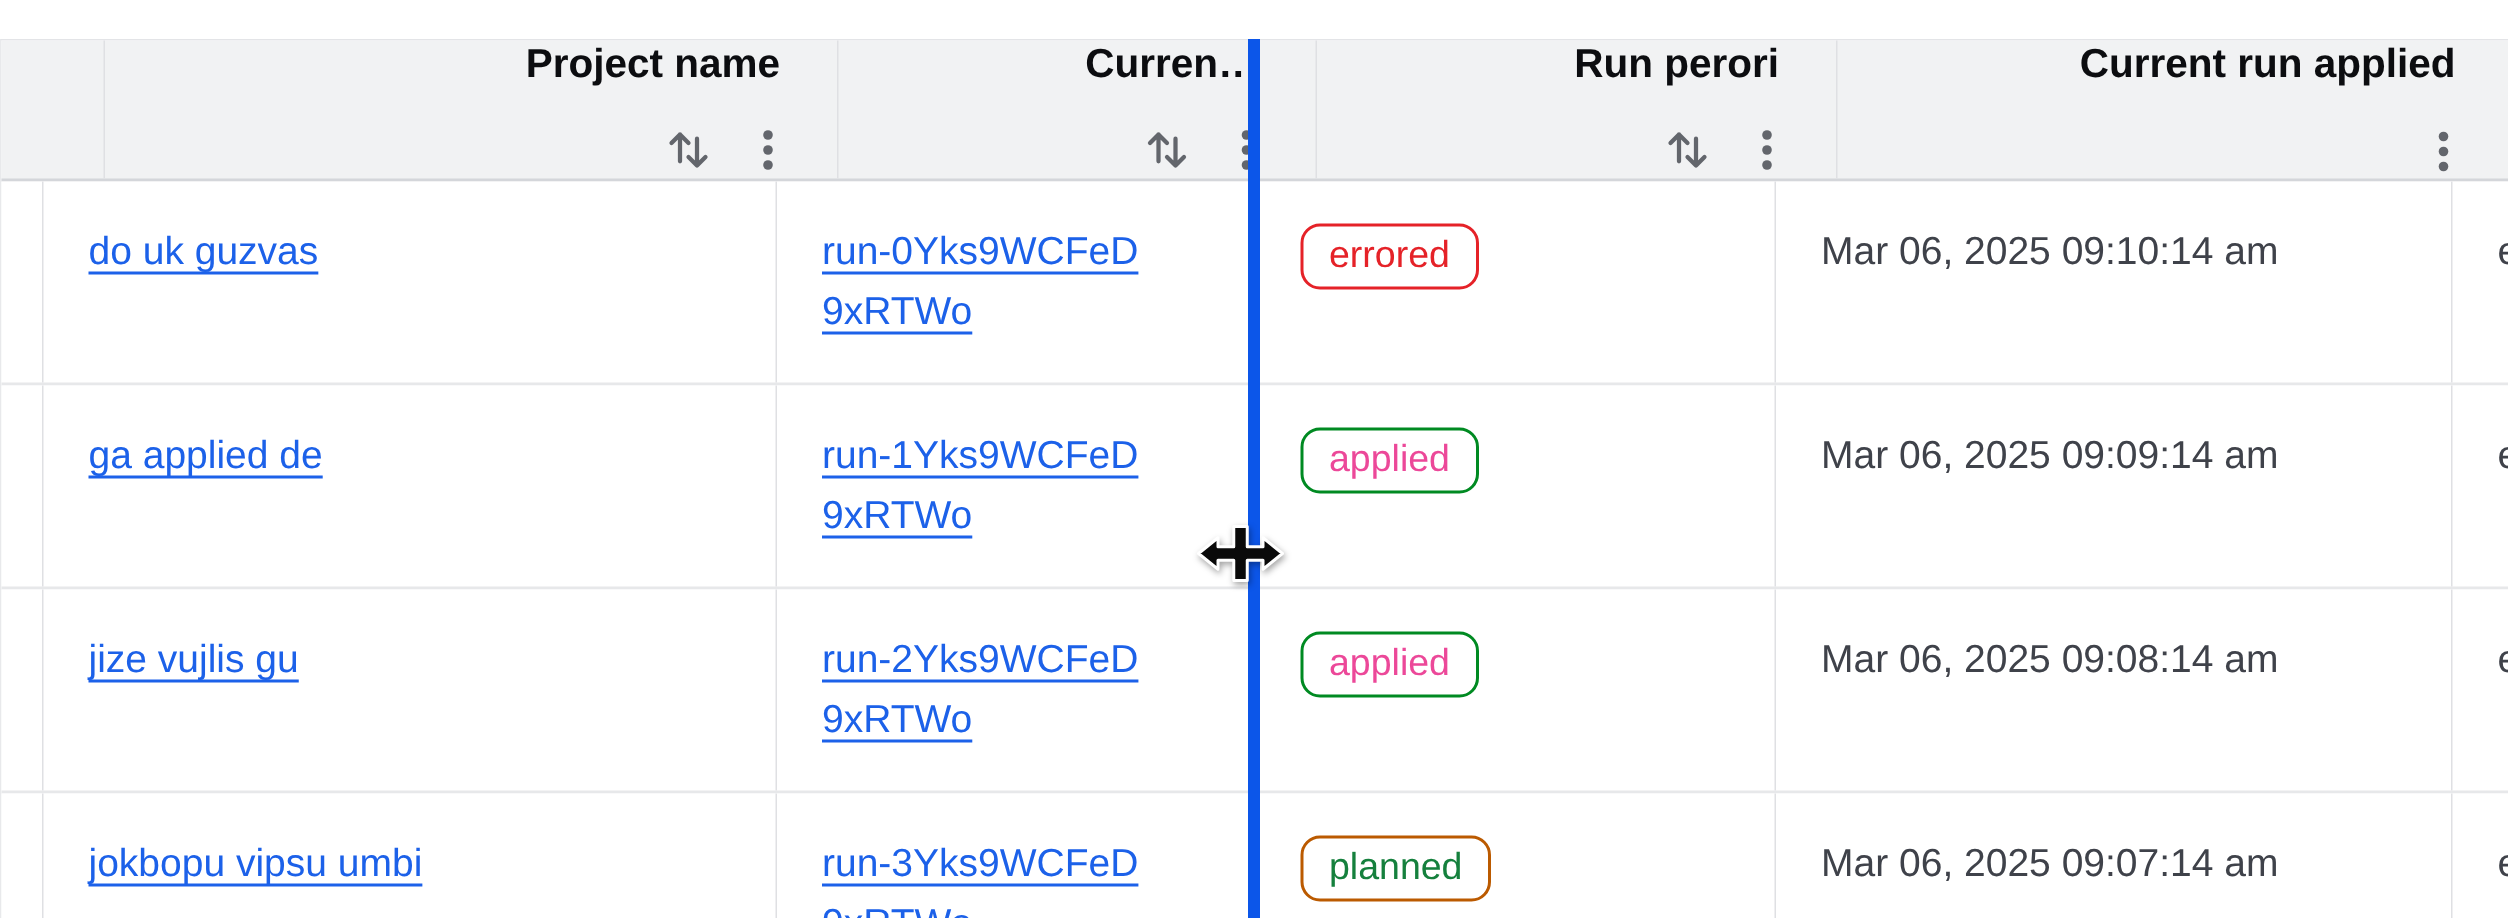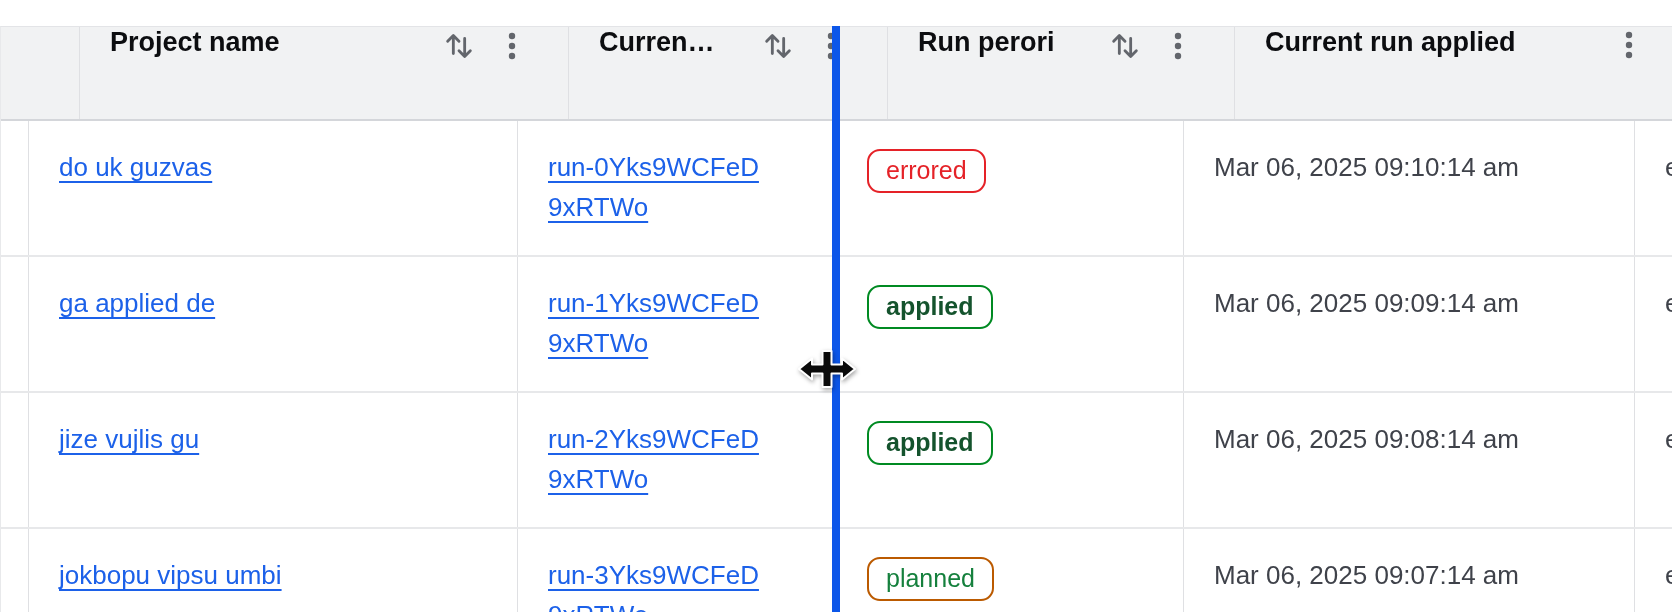--- a/index.html
+++ b/index.html
@@ -16,33 +16,33 @@
   .body-row:last-child { height: 140px; border-bottom: none; }
 
   .cell { flex: 0 0 auto; border-right: 1px solid #dfe0e3; overflow: hidden; }
   .c-gutter { width: 28px; }
   .c-project { width: 489px; }
   .c-run { width: 319px; }
   .c-status { width: 347px; }
   .c-applied { width: 451px; }
   .c-next { width: 466px; border-right: none; }
 
-  .header-cell { display: flex; align-items: flex-start; padding: 0 48px 0 30px; }
+  .header-cell { display: flex; align-items: flex-end; padding: 0 38px 0 30px; flex-direction: column; }
   .header-label { font-size: 27px; font-weight: 700; color: #0c0d10; white-space: nowrap; overflow: hidden; flex: 1 1 auto; }
   .header-icons { display: flex; align-items: center; gap: 26px; flex: 0 0 auto; }
   .icon-btn { display: flex; align-items: center; justify-content: center; background: none; border: none; cursor: pointer; padding: 2px; }
 
   .body-cell { padding: 26px 30px; font-size: 26px; line-height: 40px; color: #3f424a; }
 
   a.cell-link { color: #1c61e9; text-decoration: underline; text-decoration-thickness: 2px; text-underline-offset: 5px; cursor: pointer; }
   .run-line { display: block; }
 
   .badge { display: inline-block; margin-top: 2px; padding: 3px 17px 5px; border: 2.5px solid; border-radius: 13px; font-size: 25px; line-height: 32px; background: #fff; white-space: nowrap; text-align: right; }
   .badge[data-variant="errored"] { color: #e52228; border-color: #e52228; }
-  .badge[data-variant="applied"] { color: #14532d; border-color: #008a22; font-weight: bold; }
+  .badge[data-variant="applied"] { color: #ec4899; border-color: #008a22; }
   .badge[data-variant="planned"] { color: #15803d; border-color: #bb5a00; }
 
   .resize-line { position: absolute; left: 832px; top: 26px; width: 8px; height: 586px; background: #0c56e9; z-index: 5; }
 
   .cursor-icon { position: absolute; left: 797px; top: 350px; width: 60px; height: 38px; z-index: 6; filter: drop-shadow(1px 2px 2px rgba(0,0,0,0.35)); }
 
   .sort-svg, .kebab-svg { display: block; }
 </style>
 </head>
 <body>

